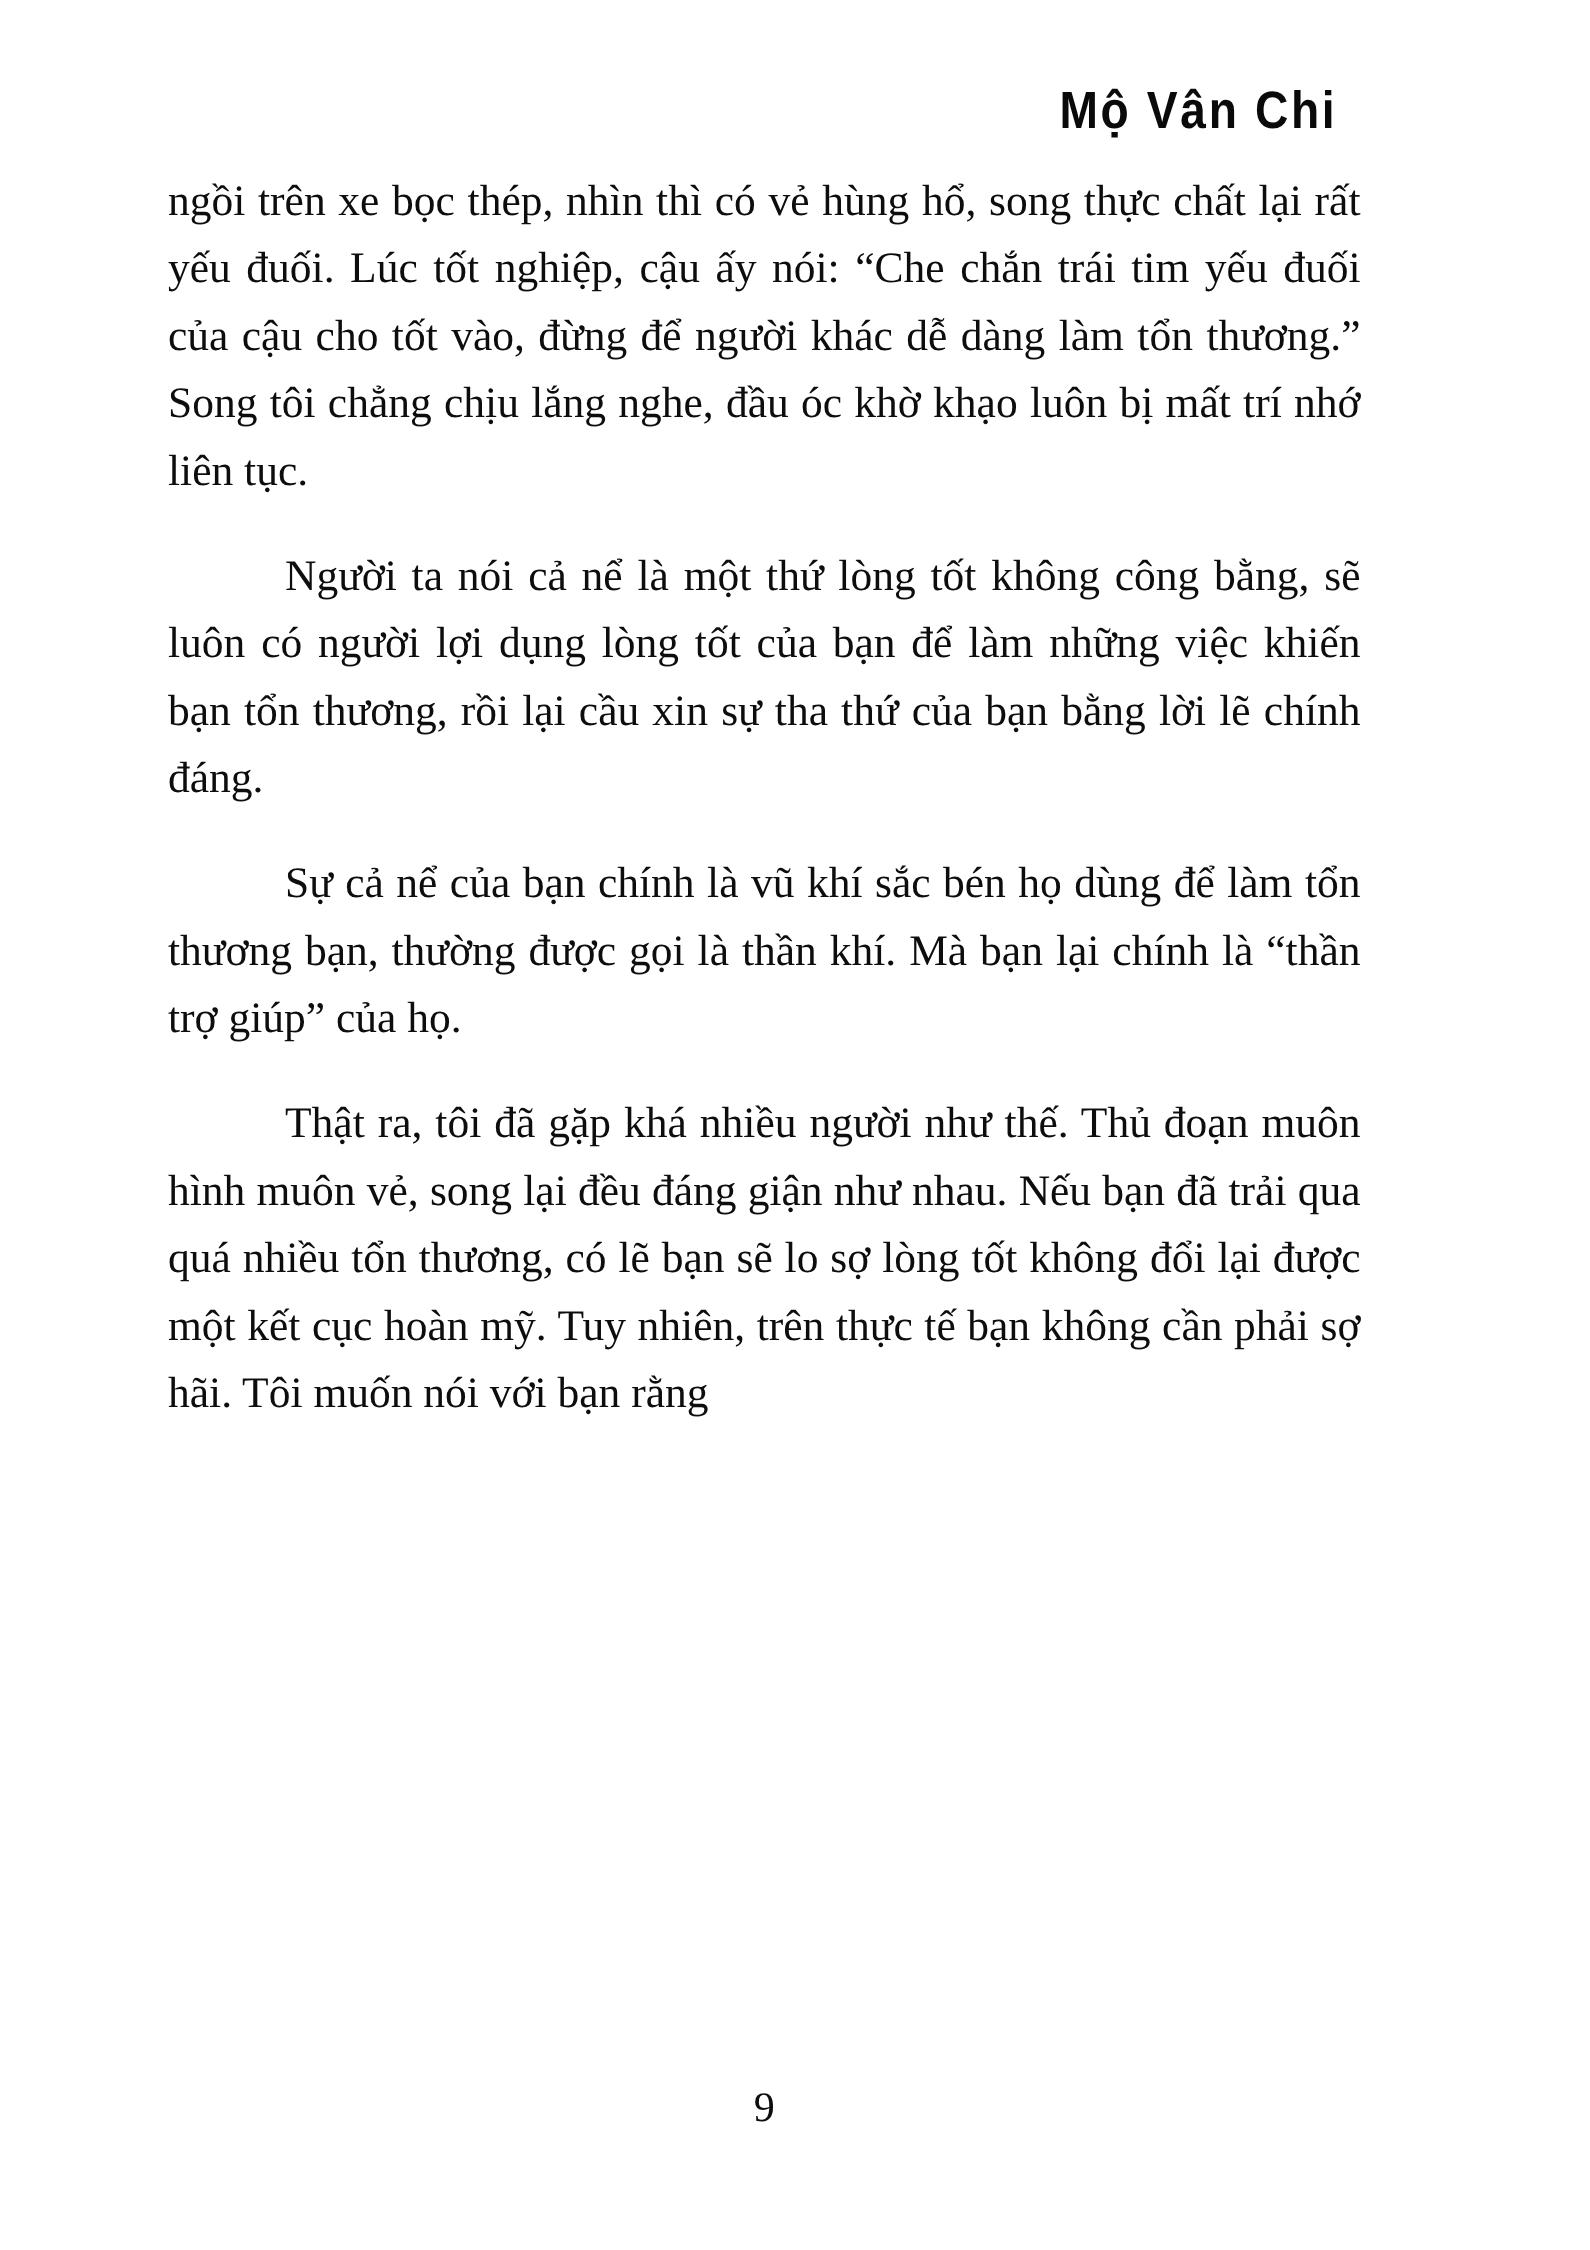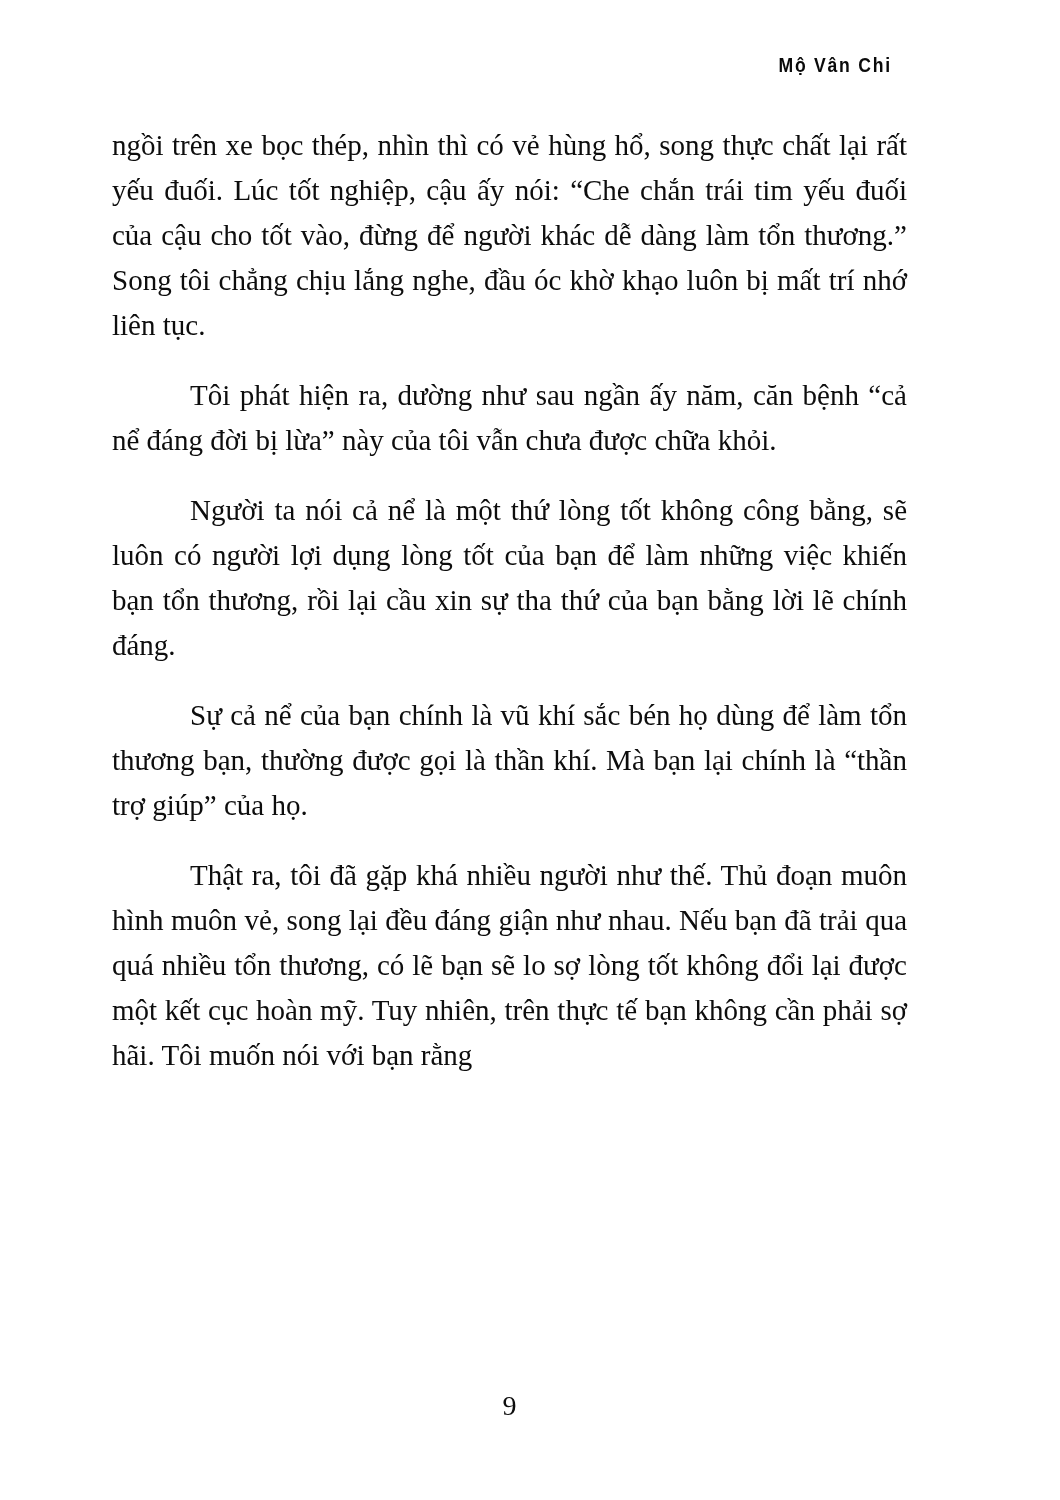--- a/index.html
+++ b/index.html
@@ -16,32 +16,32 @@
     overflow: hidden;
   }
   .running-header {
     position: absolute;
     top: 54px;
     left: 0;
     right: 168px;
     text-align: right;
     font-family: "Liberation Sans", sans-serif;
     font-weight: 800;
-    font-size: 20px;
+    font-size: 35px;
     letter-spacing: 2px;
     color: #0a0a0a;
   }
   .running-header .squeeze {
     display: inline-block;
     transform: scaleX(0.88);
     transform-origin: right center;
   }
   .body-text {
     position: absolute;
-    top: 123px;
+    top: 112px;
     left: 112px;
     width: 795px;
     font-family: "Liberation Serif", serif;
     font-size: 29px;
     line-height: 45px;
     text-align: justify;
     color: #0d0d0d;
   }
   .para {
     margin: 0 0 25px 0;
@@ -65,21 +65,20 @@
 <body>
 
 <div class="page">
 
   <div class="running-header">
     <span class="squeeze">Mộ Vân Chi</span>
   </div>
 
   <div class="body-text">
     <p class="para no-indent">ngồi trên xe bọc thép, nhìn thì có vẻ hùng hổ, song thực chất lại rất yếu đuối. Lúc tốt nghiệp, cậu ấy nói: “Che chắn trái tim yếu đuối của cậu cho tốt vào, đừng để người khác dễ dàng làm tổn thương.” Song tôi chẳng chịu lắng nghe, đầu óc khờ khạo luôn bị mất trí nhớ liên tục.</p>
-    <p class="para">Tôi phát hiện ra, dường như sau ngần ấy năm, căn bệnh “cả nể đáng đời bị lừa” này của tôi vẫn chưa được chữa khỏi.</p>
     <p class="para">Người ta nói cả nể là một thứ lòng tốt không công bằng, sẽ luôn có người lợi dụng lòng tốt của bạn để làm những việc khiến bạn tổn thương, rồi lại cầu xin sự tha thứ của bạn bằng lời lẽ chính đáng.</p>
     <p class="para">Sự cả nể của bạn chính là vũ khí sắc bén họ dùng để làm tổn thương bạn, thường được gọi là thần khí. Mà bạn lại chính là “thần trợ giúp” của họ.</p>
     <p class="para">Thật ra, tôi đã gặp khá nhiều người như thế. Thủ đoạn muôn hình muôn vẻ, song lại đều đáng giận như nhau. Nếu bạn đã trải qua quá nhiều tổn thương, có lẽ bạn sẽ lo sợ lòng tốt không đổi lại được một kết cục hoàn mỹ. Tuy nhiên, trên thực tế bạn không cần phải sợ hãi. Tôi muốn nói với bạn rằng</p>
   </div>
 
   <div class="page-footer">9</div>
 
 </div>
 
 </body></html>

